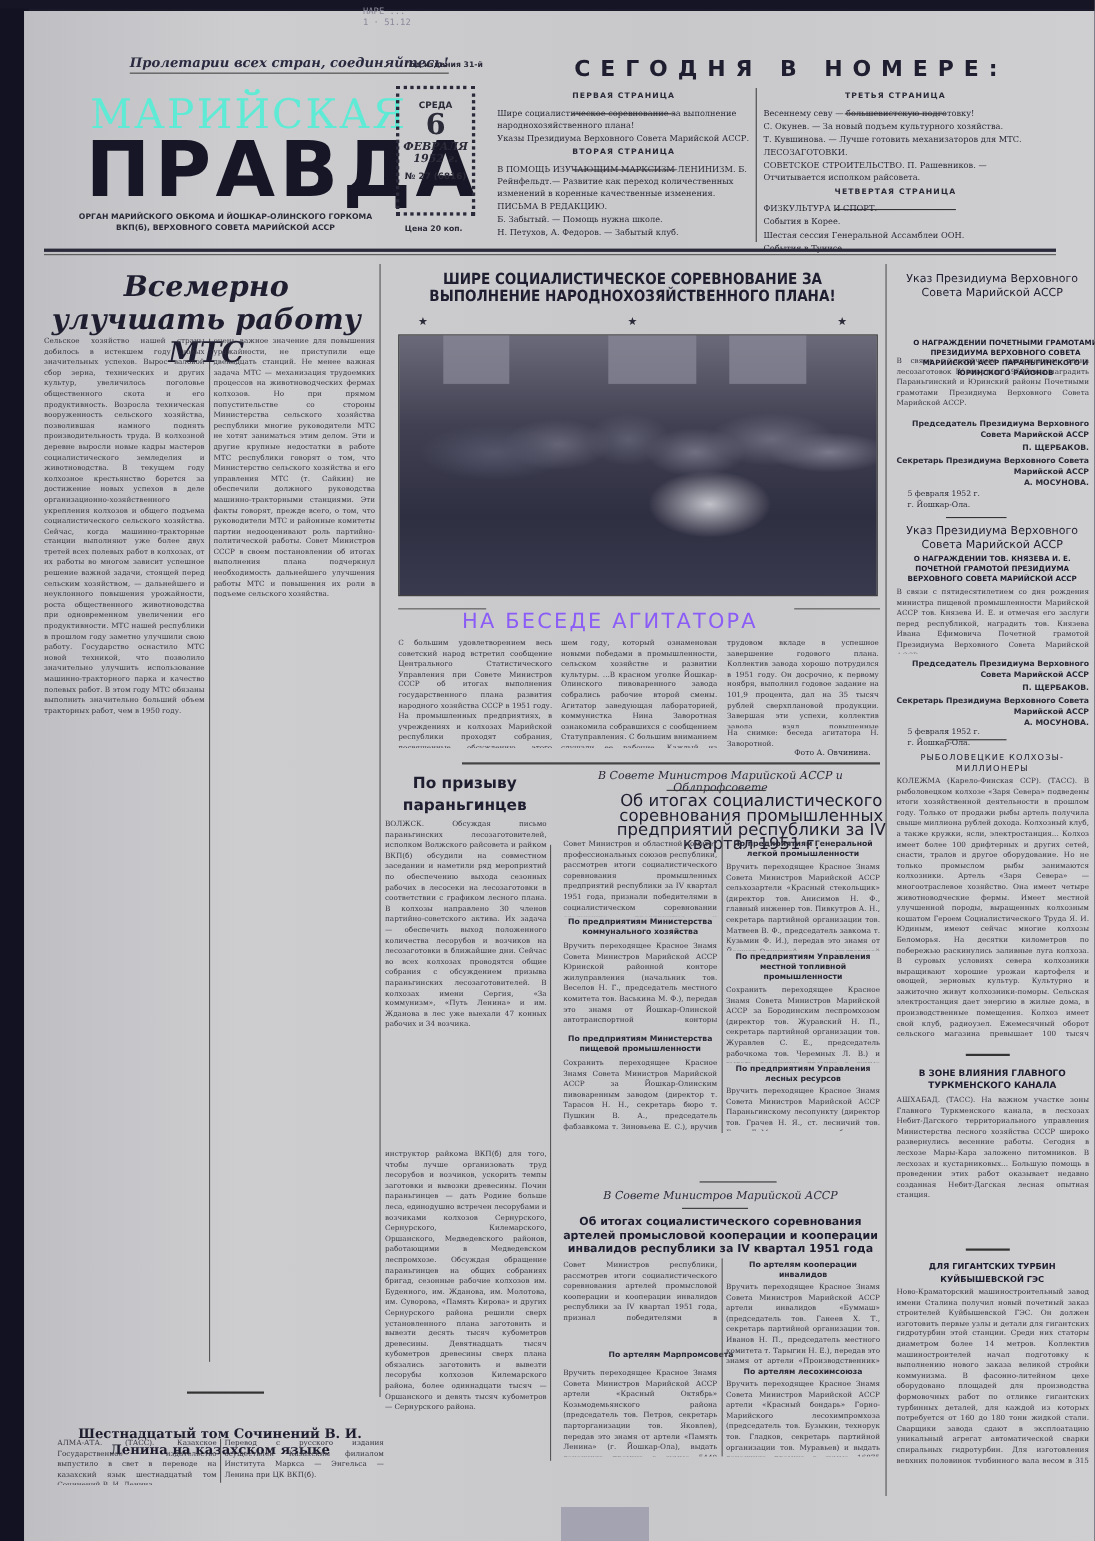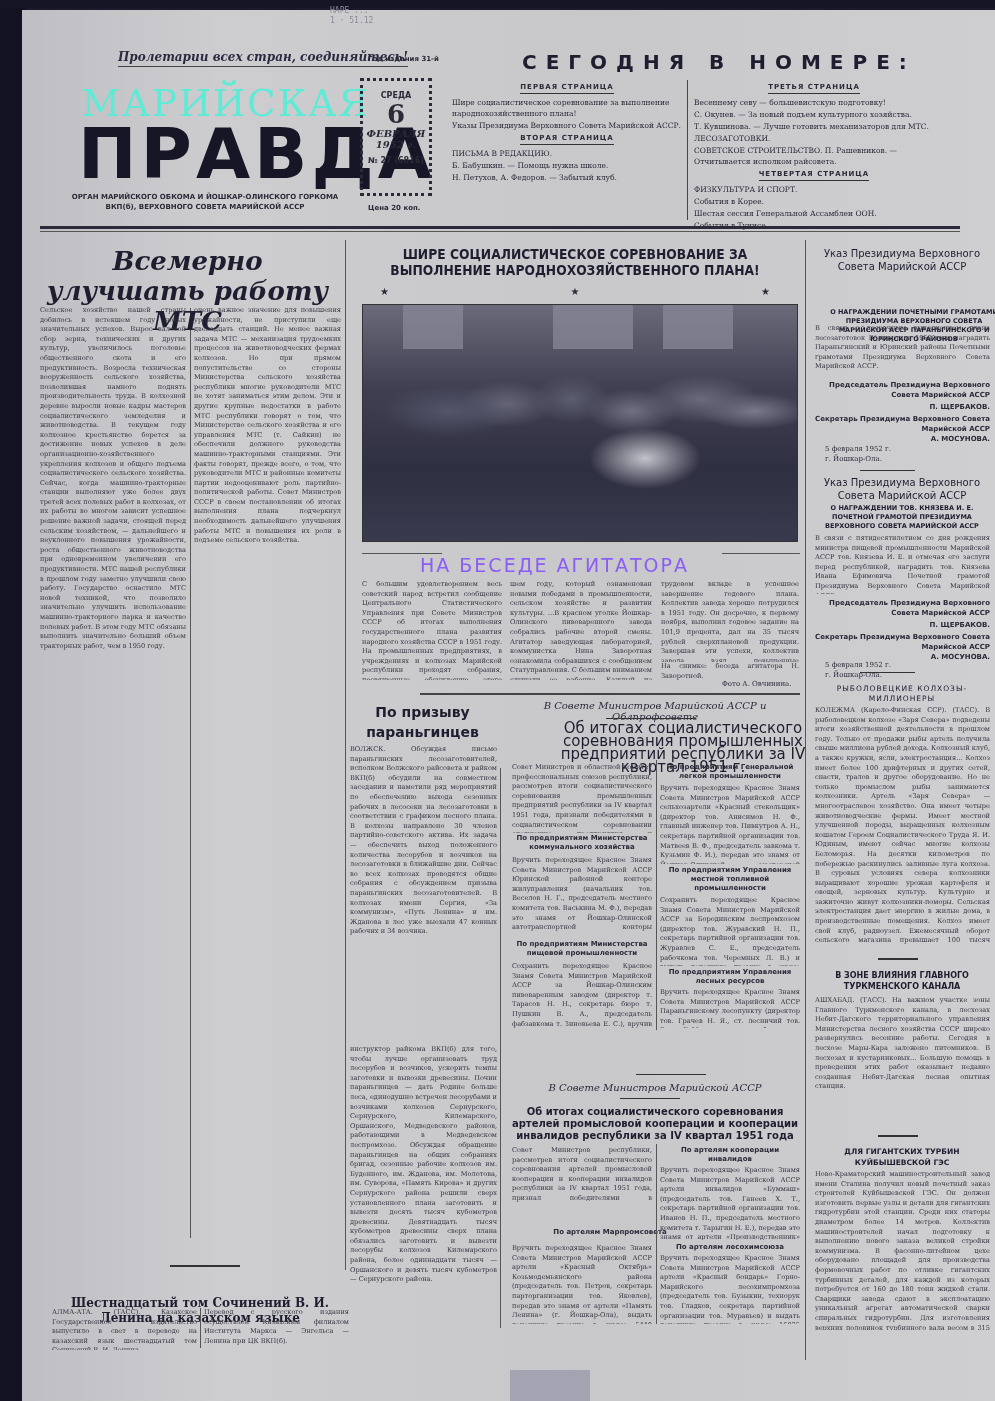--- a/index.html
+++ b/index.html
@@ -27,21 +27,21 @@
   .datebox .dow { font-size: 8px; font-weight: bold; margin-top: 10px; }
   .datebox .day { font-family: "DejaVu Serif", serif; font-size: 26px; font-weight: bold; line-height: 28px; }
   .datebox .mon { font-family: "DejaVu Serif", serif; font-style: italic; font-size: 10px; font-weight: bold; }
   .datebox .yr { font-family: "DejaVu Serif", serif; font-style: italic; font-size: 10px; font-weight: bold; }
   .datebox .no { font-size: 8px; font-weight: bold; margin-top: 6px; }
   .price { left: 368px; top: 204px; font-family: "DejaVu Sans", sans-serif; font-size: 7px; font-weight: bold; }
 
   .today-title { left: 522px; top: 50px; font-family: "DejaVu Sans", sans-serif; font-size: 20px; font-weight: bold; letter-spacing: 9px; color: #1e1e30; }
   .today-col { font-family: "DejaVu Serif", serif; font-size: 7.5px; line-height: 11px; color: #2a2a38; }
   .today-col .sec { font-family: "DejaVu Sans", sans-serif; font-weight: bold; font-size: 7px; text-align: center; letter-spacing: 1px; margin: 2px 0 4px; }
-  .today-col .sec span { border-bottom: 1px solid #333; padding-bottom: 2px; }
+  .today-col .sec span { border-bottom: 1px solid #333; padding-bottom: 12px; }
   .today-col p { margin: 1px 0; }
   .today-divider { left: 687px; top: 80px; width: 1px; height: 140px; background: #444; }
 
   .col-rule { position: absolute; width: 1px; background: #555; }
   .hrule { position: absolute; height: 1px; background: #555; }
 
   .lead-h { left: 35px; top: 246px; width: 305px; text-align: center; font-family: "DejaVu Serif", serif; font-style: italic; font-weight: bold; font-size: 26px; line-height: 30px; color: #1e1e30; }
   .body-text { position: absolute; font-family: "DejaVu Serif", serif; font-size: 6.6px; line-height: 9.6px; color: #33333f; text-align: justify; overflow: hidden; }
 
   .banner-h { left: 352px; top: 246px; width: 446px; text-align: center; font-family: "DejaVu Sans", sans-serif; font-weight: bold; font-size: 14px; line-height: 16px; color: #1e1e30; transform: scaleX(0.88); }
@@ -99,22 +99,23 @@
 <div class="abs price">Цена 20 коп.</div>
 
 <div class="abs today-title">СЕГОДНЯ В НОМЕРЕ:</div>
 <div class="abs today-divider"></div>
 
 <div class="abs today-col" style="left:452px; top:80px; width:230px;">
   <div class="sec"><span>ПЕРВАЯ СТРАНИЦА</span></div>
   <p>Шире социалистическое соревнование за выполнение народнохозяйственного плана!</p>
   <p>Указы Президиума Верховного Совета Марийской АССР.</p>
   <div class="sec"><span>ВТОРАЯ СТРАНИЦА</span></div>
+  <p>В ПОМОЩЬ ИЗУЧАЮЩИМ МАРКСИЗМ-ЛЕНИНИЗМ. Б. Рейнфельдт.— Развитие как переход количественных изменений в коренные качественные изменения.</p>
   <p>ПИСЬМА В РЕДАКЦИЮ.</p>
-  <p>Б. Бабушкин. — Помощь нужна школе.</p>
+  <p>Б. Забытый. — Помощь нужна школе.</p>
   <p>Н. Петухов, А. Федоров. — Забытый клуб.</p>
 </div>
 
 <div class="abs today-col" style="left:694px; top:80px; width:240px;">
   <div class="sec"><span>ТРЕТЬЯ СТРАНИЦА</span></div>
   <p>Весеннему севу — большевистскую подготовку!</p>
   <p>С. Окунев. — За новый подъем культурного хозяйства.</p>
   <p>Т. Кувшинова. — Лучше готовить механизаторов для МТС.</p>
   <p>ЛЕСОЗАГОТОВКИ.</p>
   <p>СОВЕТСКОЕ СТРОИТЕЛЬСТВО. П. Рашевников. — Отчитывается исполком райсовета.</p>

